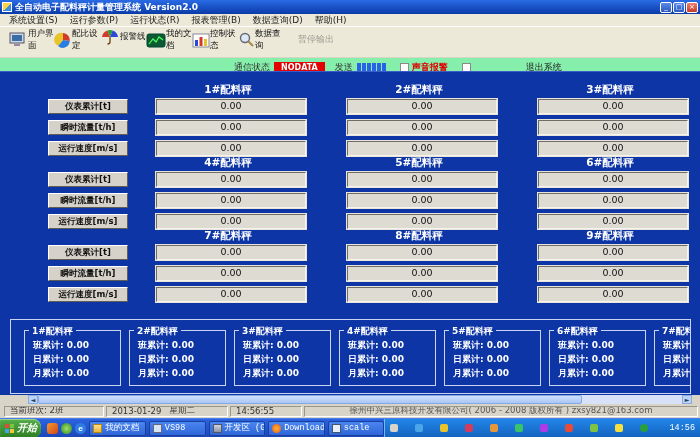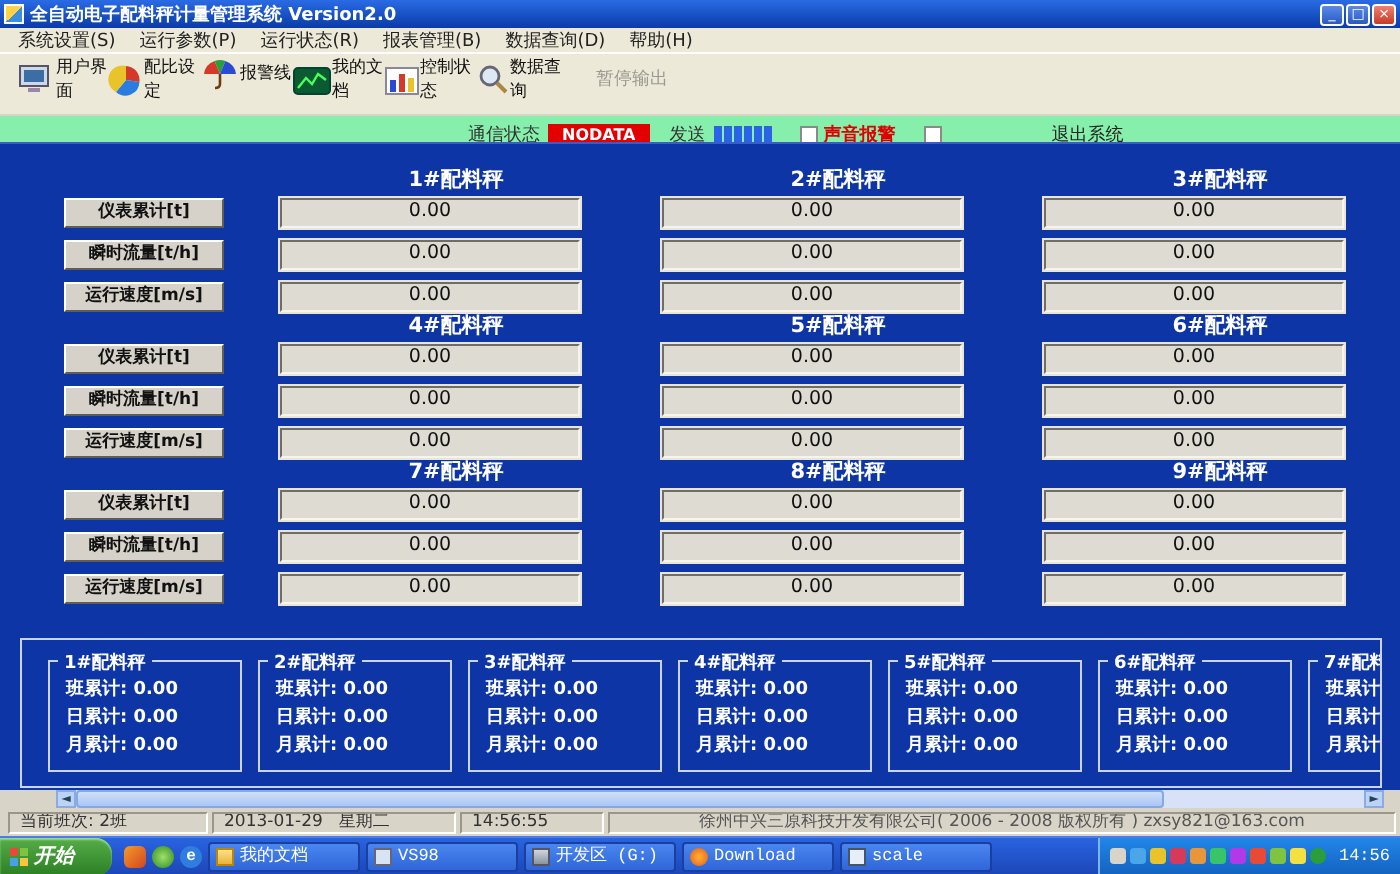--- a/index.html
+++ b/index.html
@@ -35,21 +35,21 @@
 
   
   .mainpanel { position:absolute; top:71px; left:0; width:700px; height:324px; background:#0d35a6; border-top:1px solid #3a5cc8; }
   .srow { position:absolute; left:0; right:0; }
   .srow.r0 { top:11px; } .srow.r1 { top:84px; } .srow.r2 { top:157px; }
   .hdrs { display:flex; height:13px; margin-left:153px; }
   .hname { width:150px; text-align:center; color:#fff; font-size:10.5px; font-weight:bold; }
   .hname + .hname { margin-left:41px; }
   .frow { display:flex; height:15px; margin-top:6px; }
   .frow.first { margin-top:3px; }
-  .rlbl { width:80px; margin-left:32px; background:#d6d2c9; border:1px solid; border-color:#fff #5f5d56 #5f5d56 #fff; font-size:8.5px; font-weight:bold; text-align:center; line-height:12px; color:#111; }
+  .rlbl { width:80px; margin-left:48px; background:#d6d2c9; border:1px solid; border-color:#fff #5f5d56 #5f5d56 #fff; font-size:8.5px; font-weight:bold; text-align:center; line-height:12px; color:#111; }
   .field { width:150px; margin-left:28px; background:#dedbd2; border:1px solid; border-color:#6f6d66 #f6f4ec #f6f4ec #6f6d66; text-align:center; font-size:9.5px; line-height:12px; color:#111; box-shadow:0 0 0 1px #e8e6dc; }
   .field + .field { margin-left:41px; }
 
   
   .bottompanel { position:absolute; top:247px; left:10px; width:681px; height:75px; border:1px solid #c9d4f2; display:flex; padding-left:13px; overflow:hidden; }
   .grp { width:97px; min-width:97px; height:56px; border:1px solid #c9d4f2; margin-top:10px; margin-right:8px; position:relative; padding:7px 0 0 8px; }
   .gt { position:absolute; top:-6px; left:4px; background:#0d35a6; padding:0 3px; font-size:9px; font-weight:bold; color:#fff; white-space:nowrap; }
   .gl { font-size:9px; font-weight:bold; color:#fff; line-height:14px; white-space:nowrap; }
 
   
@@ -74,21 +74,21 @@
   .ql { display:flex; gap:3px; margin-left:6px; align-items:center; }
   .qli { width:11px; height:11px; border-radius:3px; display:block; }
   .q1{background:linear-gradient(135deg,#f49a2a,#d4451f);} .q2{background:radial-gradient(#9fe06a,#2d8a1f); border-radius:50%;} .q3{background:#2f7de0; border-radius:50%; color:#fff; font-size:8px; font-weight:bold; text-align:center; line-height:11px;}
   .task { height:15px; margin-left:3px; width:76px; background:linear-gradient(#4a86f0,#2f66d8); border:1px solid #1b3f9e; border-radius:2px; display:flex; align-items:center; gap:3px; padding:0 3px; color:#fff; font-size:8.5px; overflow:hidden; white-space:nowrap; }
   .ticon { width:9px; height:9px; min-width:9px; display:block; }
   .t1{background:linear-gradient(#ffe08a,#e8b43a); border:1px solid #b8860b;}
   .t2{background:#d8e4f4; border:1px solid #667;}
   .t3{background:linear-gradient(#cfd6de,#8a939e); border:1px solid #556;}
   .t4{background:radial-gradient(#ffb23a,#e85a10); border-radius:50%;}
   .t5{background:#e8eef8; border:1px solid #456;}
-  .tray { margin-left:auto; height:19px; background:linear-gradient(#2186e8,#1461be); border-left:1px solid #79b6f0; display:flex; align-items:center; gap:2px; padding:0 5px; }
+  .tray { margin-left:auto; height:19px; background:linear-gradient(#2186e8,#1461be); border-left:1px solid #79b6f0; display:flex; align-items:center; gap:17px; padding:0 5px; }
   .ti { width:8px; height:8px; border-radius:2px; display:block; }
   .clock { color:#fff; font-size:8.5px; margin-left:4px; }
 </style>
 </head>
 <body>
 
 <div class="window">
 
   <div class="titlebar">
     <span class="appicon"></span>

